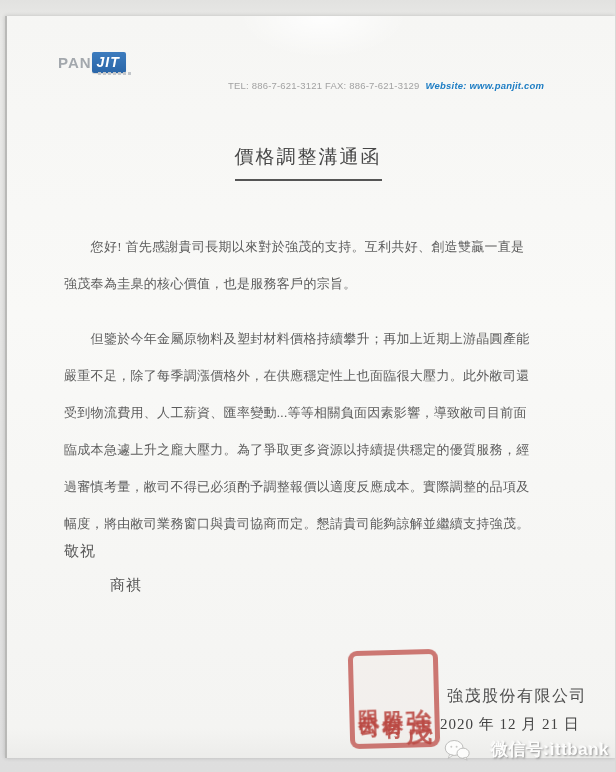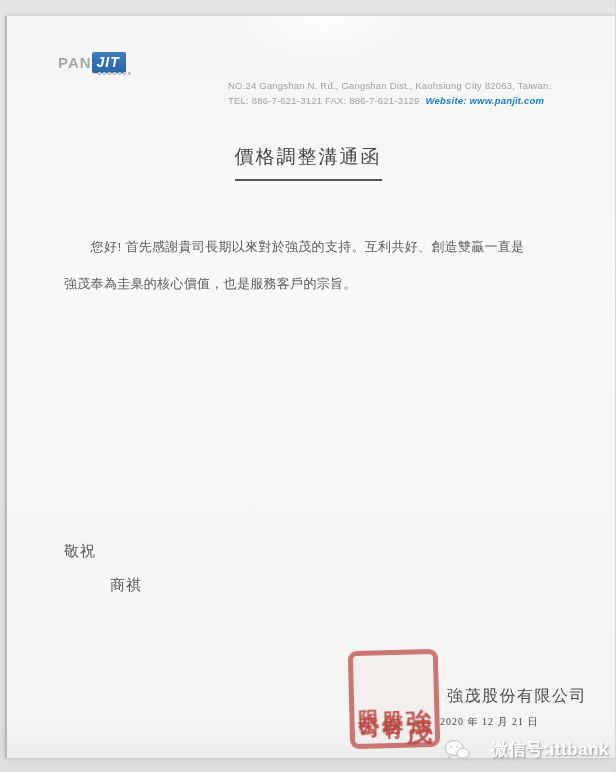--- a/index.html
+++ b/index.html
@@ -103,21 +103,21 @@
   }
   .seal-col.wide { font-size: 26px; letter-spacing: 10px; }
   .sig-company {
     position: absolute; left: 447px; top: 686px;
     font-family: "Liberation Serif", serif;
     font-size: 16px; color: #4e4e4e; letter-spacing: 1.5px; white-space: nowrap;
   }
   .sig-date {
     position: absolute; left: 440px; top: 715px;
     font-family: "Liberation Serif", serif;
-    font-size: 10px; color: #424242; letter-spacing: 1px; white-space: nowrap;
+    font-size: 15px; color: #424242; letter-spacing: 1px; white-space: nowrap;
   }
   
   .watermark {
     position: absolute; right: 6px; top: 738px;
     display: flex; align-items: center; gap: 21px;
     color: #fdfdfc;
     font-family: "Liberation Sans", sans-serif;
     font-size: 17px; font-weight: bold; letter-spacing: 0.5px;
     text-shadow: 1px 1px 2px rgba(120,120,120,0.8), -1px -1px 1px rgba(255,255,255,0.6);
     white-space: nowrap;
@@ -131,31 +131,36 @@
   <div class="paper"></div>
 
   <div class="logo-row">
     <div class="logo-mark">
       <span class="logo-pan">PAN</span><span class="logo-jit">JIT</span>
     </div>
     <div class="logo-tagline"></div>
   </div>
 
   <div class="addr">
-    <div>NO.24 Gangshan N. Rd., Gangshan Dist., Kaohsiung City 82063, Taiwan.</div>
     <div><span>TEL: 886-7-621-3121  FAX: 886-7-621-3129</span><span class="website">Website: www.panjit.com</span></div>
   </div>
 
   <div class="title">
     <span>價格調整溝通函</span>
   </div>
 
 
   <div class="para para-1">　　您好! 首先感謝貴司長期以來對於強茂的支持。互利共好、創造雙贏一直是
 強茂奉為圭臬的核心價值，也是服務客戶的宗旨。</div>
+  <div class="para para-2">　　但鑒於今年金屬原物料及塑封材料價格持續攀升；再加上近期上游晶圓產能
+嚴重不足，除了每季調漲價格外，在供應穩定性上也面臨很大壓力。此外敝司還
+受到物流費用、人工薪資、匯率變動...等等相關負面因素影響，導致敝司目前面
+臨成本急遽上升之龐大壓力。為了爭取更多資源以持續提供穩定的優質服務，經
+過審慎考量，敝司不得已必須酌予調整報價以適度反應成本。實際調整的品項及
+幅度，將由敝司業務窗口與貴司協商而定。懇請貴司能夠諒解並繼續支持強茂。</div>
 
   <div class="closing-1">敬祝</div>
   <div class="closing-2">商祺</div>
 
   <div class="seal">
     <span class="seal-col wide">強茂</span>
     <span class="seal-col">股份有</span>
     <span class="seal-col">限公司</span>
   </div>
   <div class="sig-company">強茂股份有限公司</div>

